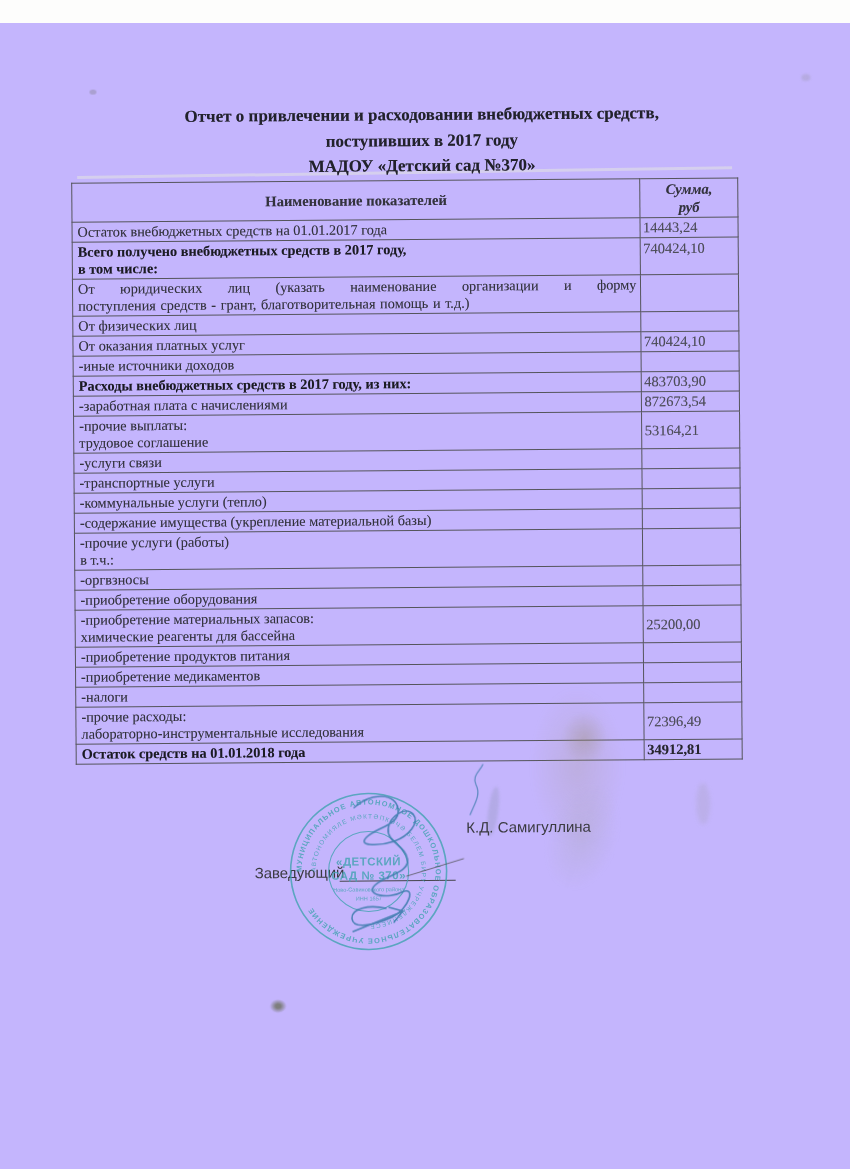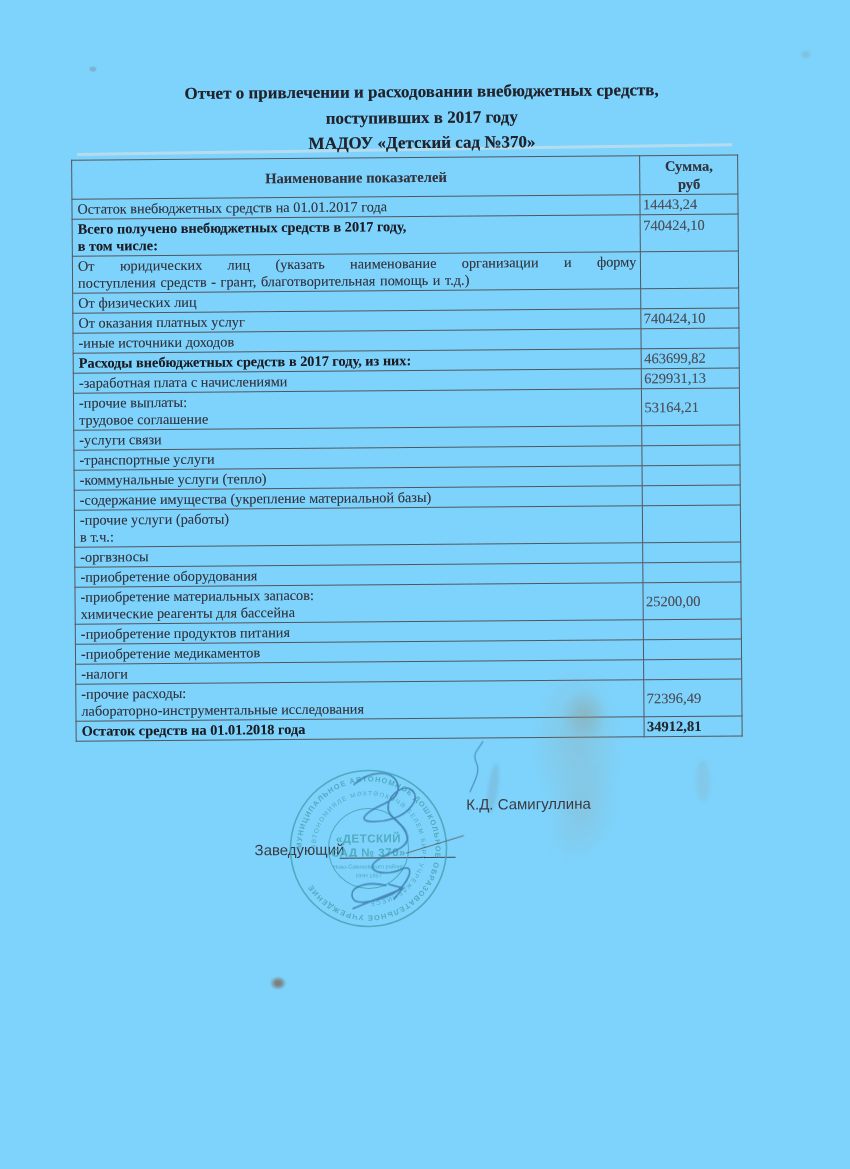--- a/index.html
+++ b/index.html
@@ -1,32 +1,32 @@
 <!DOCTYPE html>
 <html style="--stamp: #45a3b3;"><head>
 <meta charset="utf-8">
 <style>
   html,body{margin:0;padding:0;}
   body{width:850px;height:1169px;background:#fdfdfc;overflow:hidden;
        font-family:"Liberation Serif", serif;color:#2e2e36;}
-  .page{position:absolute;inset:0;background:#7dd3fc;}
+  .page{position:absolute;inset:0;background:#c4b5fd;margin-top:23px;}
   .skew{position:absolute;inset:0;transform:rotate(-0.45deg);transform-origin:50% 45%;}
 
   
   .title{position:absolute;top:79px;left:0;width:850px;text-align:center;
          font-weight:bold;font-size:17px;line-height:25.5px;color:#22222b;
          text-shadow:0 0 .5px rgba(40,40,55,.45);}
 
   
   table.report{position:absolute;top:157px;left:74px;width:667px;
          border-collapse:collapse;font-size:14.3px;color:#33333c;
          text-shadow:0 0 .4px rgba(40,40,60,.35);}
   table.report td, table.report th{border:1px solid #55555c;vertical-align:middle;}
   th.name-h{width:570px;text-align:center;font-size:14.6px;font-weight:bold;padding:2px;}
-  th.sum-h{width:95px;text-align:center;font-size:14.6px;font-weight:bold;line-height:18px;padding:1px;}
+  th.sum-h{width:95px;text-align:center;font-size:14.6px;font-weight:bold;line-height:18px;padding:1px;font-style:italic;}
   td.name-cell{padding:1px 4px 1px 5px;}
   td.name-cell div{line-height:17px;}
   td.amount-cell{text-align:left;color:#4e4e58;font-size:14.5px;padding:1px 2px;}
   tr.bold td.name-cell{font-weight:bold;color:#1b1b22;}
   tr.amount-bold td.amount-cell{font-weight:bold;color:#26262d;}
   tr:nth-child(2) td.amount-cell{vertical-align:top;padding-top:2px;}
   td.name-cell.justify div:first-child{text-align:justify;text-align-last:justify;}
   td.name-cell.justify div{word-spacing:1px;}
 
   
@@ -127,27 +127,27 @@
           <tr>
             <td class="name-cell">
               <div>-иные источники доходов</div>
             </td>
             <td class="amount-cell"></td>
           </tr>
           <tr class="bold">
             <td class="name-cell">
               <div>Расходы внебюджетных средств в 2017 году, из них:</div>
             </td>
-            <td class="amount-cell">463699,82</td>
+            <td class="amount-cell">483703,90</td>
           </tr>
           <tr>
             <td class="name-cell">
               <div>-заработная плата с начислениями</div>
             </td>
-            <td class="amount-cell">629931,13</td>
+            <td class="amount-cell">872673,54</td>
           </tr>
           <tr>
             <td class="name-cell">
               <div>-прочие выплаты:</div>
               <div>трудовое соглашение</div>
             </td>
             <td class="amount-cell">53164,21</td>
           </tr>
           <tr>
             <td class="name-cell">

